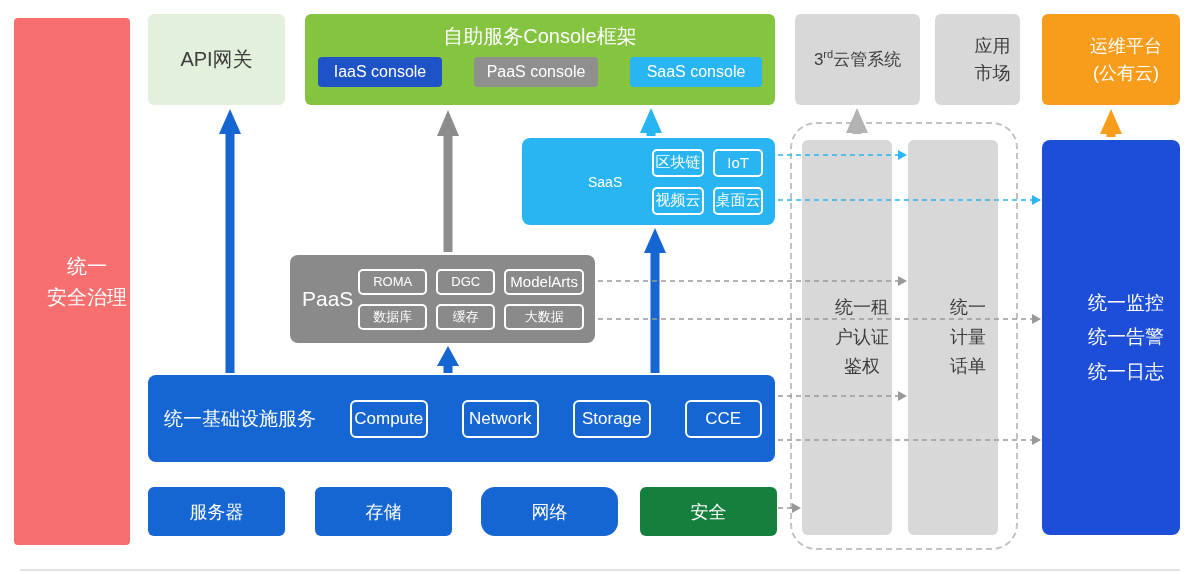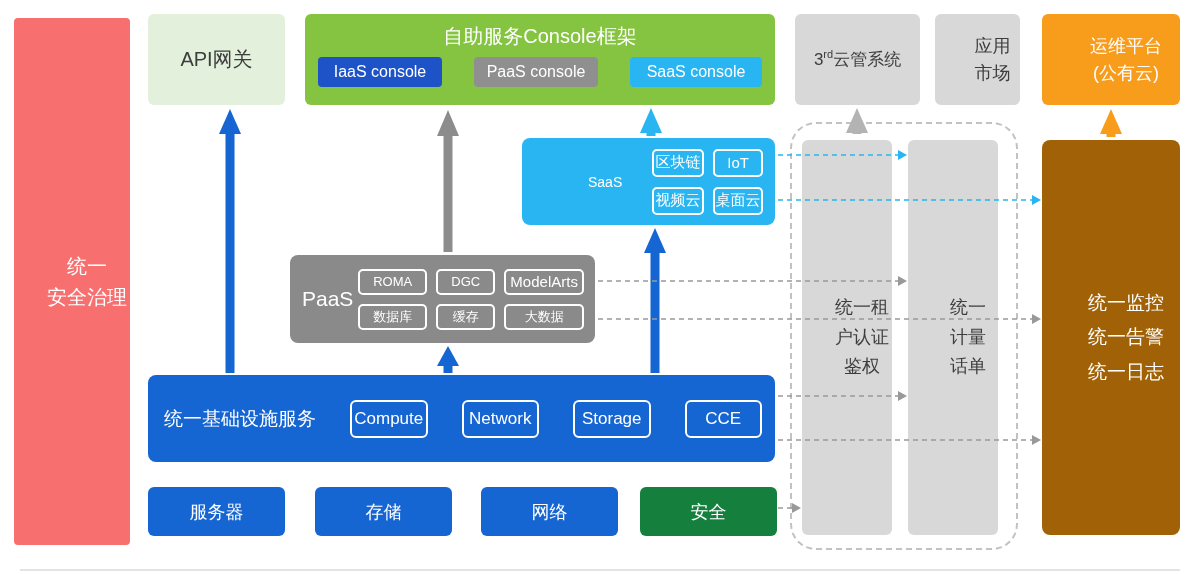--- a/index.html
+++ b/index.html
@@ -69,34 +69,34 @@
   <div class="abs" style="left:148px; top:375px; width:627px; height:87px; background:#1565D2; border-radius:8px; display:flex; align-items:center; padding:0 13px; gap:34px;">
     <div style="color:#fff; font-size:19px; white-space:nowrap; margin-left:3px;">统一基础设施服务</div>
     <div class="chip" style="flex:1; height:38px; font-size:17px; border-radius:6px;">Compute</div>
     <div class="chip" style="flex:1; height:38px; font-size:17px; border-radius:6px;">Network</div>
     <div class="chip" style="flex:1; height:38px; font-size:17px; border-radius:6px;">Storage</div>
     <div class="chip" style="flex:1; height:38px; font-size:17px; border-radius:6px;">CCE</div>
   </div>
 
   <div class="panel" style="left:148px; top:487px; width:137px; height:49px; background:#1565D2; color:#fff; font-size:18px; border-radius:6px;">服务器</div>
   <div class="panel" style="left:315px; top:487px; width:137px; height:49px; background:#1565D2; color:#fff; font-size:18px; border-radius:6px;">存储</div>
-  <div class="panel" style="left:481px; top:487px; width:137px; height:49px; background:#1565D2; color:#fff; font-size:18px; border-radius:6px;">网络</div>
+  <div class="panel" style="left:481px; top:487px; width:137px; height:49px; background:#1565D2; color:#fff; font-size:18px; border-radius:14px;">网络</div>
   <div class="panel" style="left:640px; top:487px; width:137px; height:49px; background:#15803d; color:#fff; font-size:18px; border-radius:6px;">安全</div>
 
   <div class="abs" style="left:790px; top:122px; width:228px; height:428px; border:2px dashed #C2C2C2; border-radius:26px;"></div>
 
   <div class="panel pre" style="left:802px; top:140px; width:90px; height:395px; background:#D8D8D8; color:#3D3D3D; font-size:18px; line-height:1.65; border-radius:6px;">统一租
 户认证
 鉴权</div>
 
   <div class="panel pre" style="left:908px; top:140px; width:90px; height:395px; background:#D8D8D8; color:#3D3D3D; font-size:18px; line-height:1.65; border-radius:6px;">统一
 计量
 话单</div>
 
-  <div class="panel pre" style="left:1042px; top:140px; width:138px; height:395px; background:#a16207; color:#fff; font-size:19px; line-height:1.8; border-radius:8px;">统一监控
+  <div class="panel pre" style="left:1042px; top:140px; width:138px; height:395px; background:#1d4ed8; color:#fff; font-size:19px; line-height:1.8; border-radius:8px;">统一监控
 统一告警
 统一日志</div>
 
   <div class="abs" style="left:20px; top:569px; width:1160px; height:2px; background:#E3E3E3;"></div>
 
   <svg class="overlay" width="1200" height="574" viewBox="0 0 1200 574">
 
     <g>
       <line x1="230" y1="373" x2="230" y2="132" stroke="#1565D2" stroke-width="9"></line>
       <polygon points="219,134 241,134 230,109" fill="#1565D2"></polygon>

